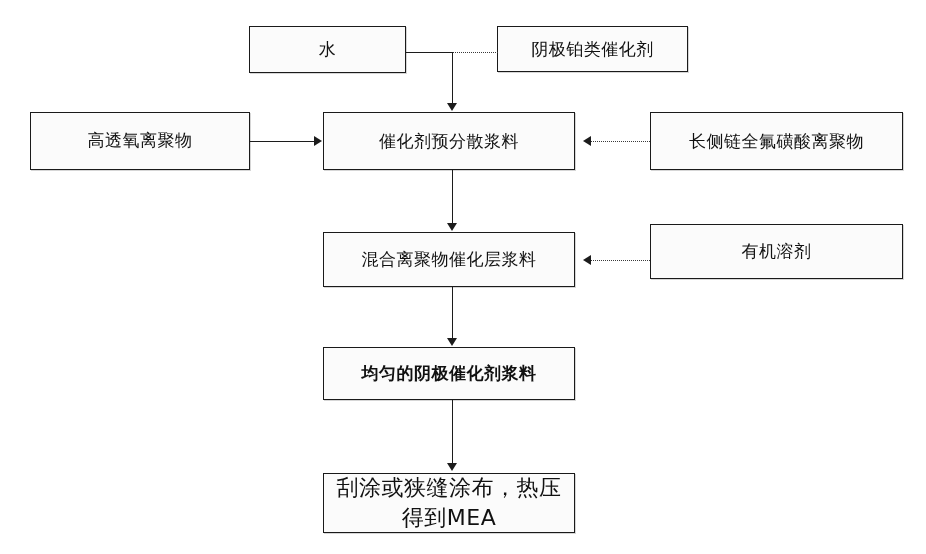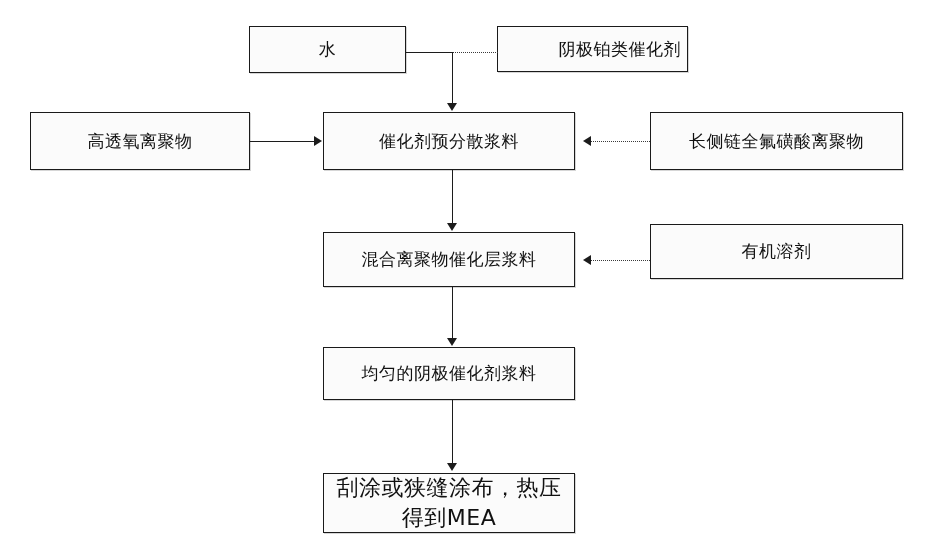--- a/index.html
+++ b/index.html
@@ -74,45 +74,45 @@
 </style>
 </head>
 <body>
 
 <div id="canvas">
 
   <div class="node" style="left:249px; top:26px; width:157px; height:47px;">
     <span class="label">水</span>
   </div>
 
-  <div class="node" style="left:497px; top:26px; width:191px; height:46px;text-align:right;">
+  <div class="node" style="left:497px; top:26px; width:191px; height:46px;">
     <span class="label">阴极铂类催化剂</span>
   </div>
 
-  <div class="node" style="left:30px; top:112px; width:220px; height:58px;">
+  <div class="node" style="left:30px; top:112px; width:220px; height:58px;font-family:Liberation Serif, serif;">
     <span class="label">高透氧离聚物</span>
   </div>
 
   <div class="node" style="left:650px; top:112px; width:253px; height:58px;">
     <span class="label">长侧链全氟磺酸离聚物</span>
   </div>
 
   <div class="node" style="left:323px; top:112px; width:252px; height:58px;">
     <span class="label">催化剂预分散浆料</span>
   </div>
 
   <div class="node" style="left:323px; top:232px; width:252px; height:55px;">
     <span class="label">混合离聚物催化层浆料</span>
   </div>
 
   <div class="node" style="left:650px; top:224px; width:253px; height:55px;">
     <span class="label">有机溶剂</span>
   </div>
 
-  <div class="node" style="left:323px; top:347px; width:252px; height:53px;">
+  <div class="node" style="left:323px; top:347px; width:252px; height:53px;font-weight:bold;">
     <span class="label">均匀的阴极催化剂浆料</span>
   </div>
 
   <div class="node" style="left:323px; top:473px; width:252px; height:60px; font-size:22px;">
     <span class="label">刮涂或狭缝涂布，热压得到MEA</span>
   </div>
 
   <div class="edge h" style="left:406px; top:52px; width:47px;"></div>
 
   <div class="edge dotted-h" style="left:452px; top:52px; width:46px;"></div>

